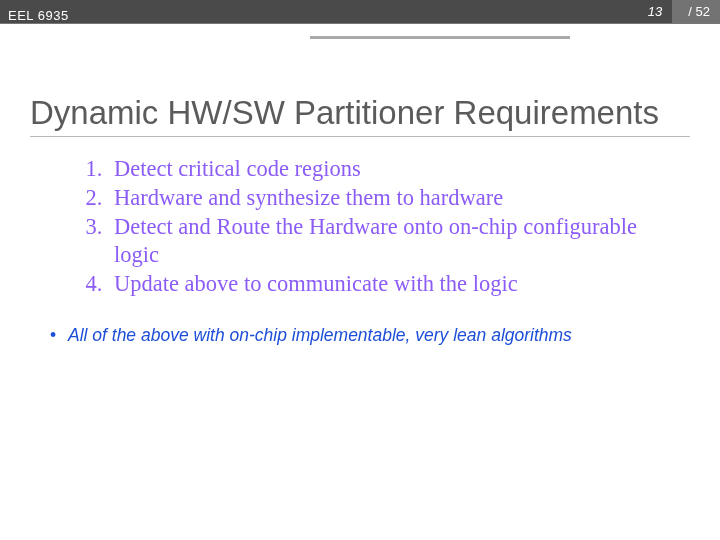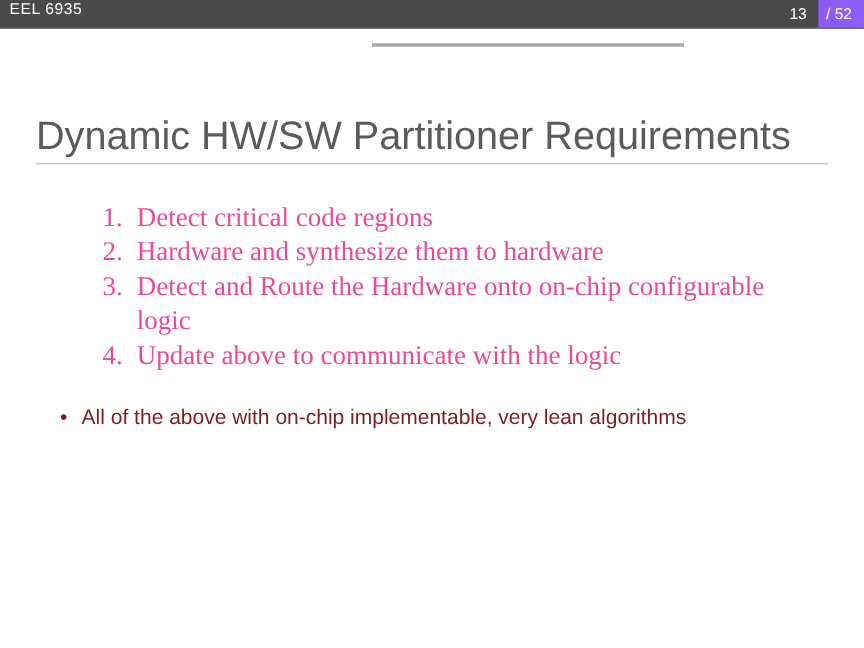--- a/index.html
+++ b/index.html
@@ -8,45 +8,46 @@
     width: 720px;
     height: 540px;
     background: #fff;
     position: relative;
   }
   .topbar {
     height: 24px;
     background: #4a4a4a;
     color: #fff;
     display: flex;
-    align-items: flex-start;
+    align-items: flex-end;
     width: 100%;
     border-bottom: 1px solid #777;
     font-family: Verdana, sans-serif;
     font-size: 13px;
   }
   .topbar .course {
     padding-left: 8px;
     flex: 1;
     letter-spacing: 0.5px;
   }
   .topbar .pgwrap {
     display: flex;
     align-items: center;
     height: 100%;
   }
   .topbar .pgnum {
     padding: 0 10px;
     height: 100%;
     display: flex;
     align-items: center;
+    font-style: italic;
   }
   .topbar .total {
-    background: #8b5cf6;
-    padding: 0 10px 0 6px;
+    background: #737373;
+    padding: 0 10px 0 16px;
     height: 100%;
     display: flex;
     align-items: center;
   }
   .accentline {
     position: absolute;
     top: 36px;
     right: 150px;
     width: 260px;
     height: 3px;
@@ -57,39 +58,40 @@
     padding: 70px 30px 0 30px;
   }
   h1.title {
     font-family: Verdana, Geneva, sans-serif;
     font-weight: 400;
     font-size: 33px;
     color: #5b5b5b;
     line-height: 1.15;
     border-bottom: 1px solid #b8b8b8;
     padding-bottom: 4px;
-    margin-bottom: 30px;
+    margin-bottom: 18px;
   }
   ol.numlist {
     list-style: decimal;
     padding-left: 78px;
     font-size: 22.5px;
-    color: #ec4899;
+    color: #8b5cf6;
     line-height: 1.28;
     margin-bottom: 26px;
   }
   ol.numlist li {
     padding-left: 6px;
     padding-right: 40px;
   }
   ul.footnote {
     list-style: none;
     padding-left: 20px;
     font-size: 20px;
-    color: #7f1d1d;
+    font-style: italic;
+    color: #1d4ed8;
     line-height: 1.25;
   }
   ul.footnote li {
     position: relative;
     padding-left: 18px;
     padding-right: 60px;
     font-family: Verdana, Geneva, sans-serif;
     font-size: 17.5px;
   }
   ul.footnote li::before {

